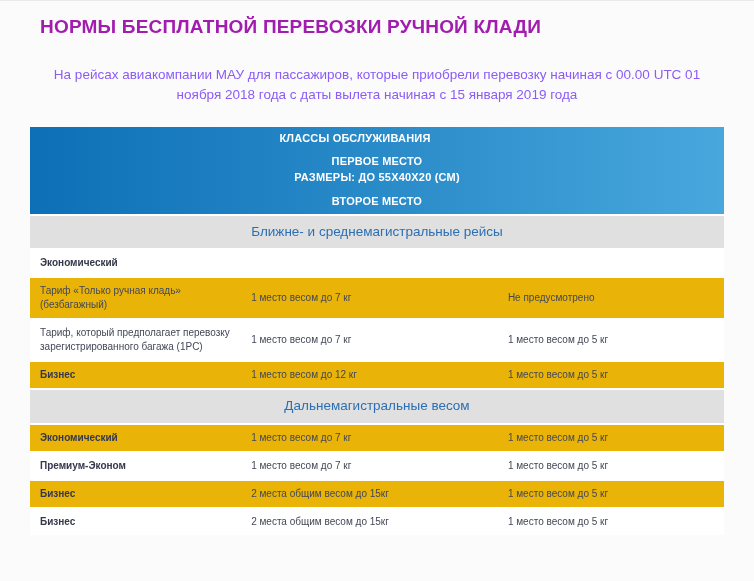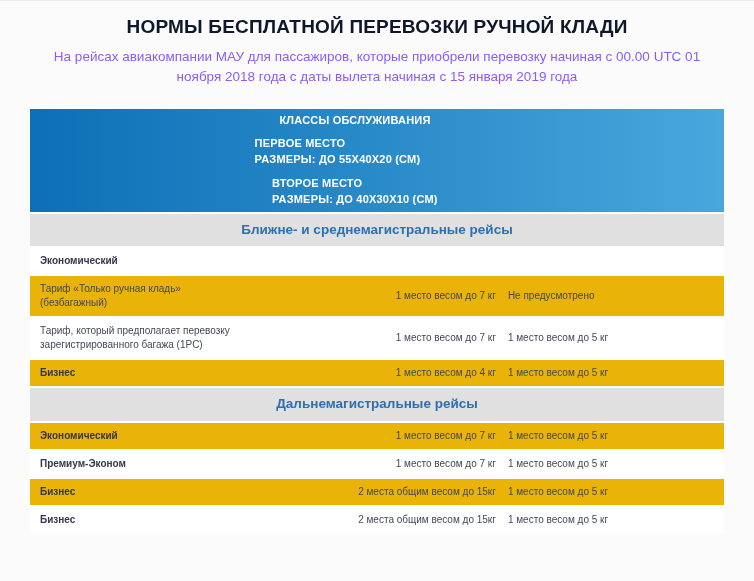--- a/index.html
+++ b/index.html
@@ -6,66 +6,65 @@
   body {
     width: 754px; height: 581px; overflow: hidden;
     background: #fbfbfb;
     font-family: "Liberation Sans", "DejaVu Sans", sans-serif;
     border-top: 1px solid #e9e9e9;
     box-sizing: border-box;
   }
   .page { width: 754px; }
 
   .page-title {
-    margin: 15px 40px 9px;
+    margin: 15px 40px 27px;
     font-size: 19px; font-weight: 700;
-    text-align: center; letter-spacing: 0.2px;
-    color: #0f172a;
+    text-align: left; letter-spacing: 0.2px;
+    color: #a21caf;
   }
   .page-subtitle {
     margin: 0 auto 21px;
     max-width: 676px;
     font-size: 13.5px; line-height: 1.5;
     text-align: center;
     color: #8b5cf6;
   }
 
   .hl-table { margin: 0 30px; width: 694px; }
 
   .thead {
     display: flex; align-items: center;
     min-height: 41px;
     background: linear-gradient(90deg, #0d70b7 0%, #2f90cc 60%, #48a7dd 100%);
     color: #ffffff; font-weight: 700; font-size: 11px;
     letter-spacing: 0.2px; line-height: 1.45; flex-direction: column;
   }
   .col1 { width: 31%; box-sizing: border-box; padding: 4px 6px 4px 10px; text-align: left; }
-  .col2 { width: 37%; box-sizing: border-box; padding: 4px 6px; }
-  .col3 { width: 32%; box-sizing: border-box; padding: 4px 6px; text-align: left; }
+  .col2 { width: 37%; box-sizing: border-box; padding: 4px 6px; text-align: center; }
+  .col3 { width: 32%; box-sizing: border-box; padding: 4px 6px; text-align: center; }
 
   .section-row {
     border-top: 2px solid #ffffff;
     background: #e0e0e0;
     color: #2b6fb4;
     font-size: 13.5px; line-height: 1.2;
     text-align: center;
     padding: 8px 10px;
-    font-weight: bold;
   }
   .data-row {
     display: flex; align-items: center;
     border-top: 2px solid #ffffff;
     font-size: 10px; line-height: 1.4;
     color: #424856;
   }
   .data-row.light { background: #eab308; }
   .data-row.white { background: #ffffff; }
   .data-row .cell { box-sizing: border-box; padding: 6px 6px; }
   .data-row .cell.c1 { width: 31%; padding-left: 10px; text-align: left; }
-  .data-row .cell.c2 { width: 37%; text-align: right; }
+  .data-row .cell.c2 { width: 37%; text-align: left; }
   .data-row .cell.c3 { width: 32%; }
   .data-row .cell.bold { font-weight: 700; color: #34384a; }
 </style>
 </head>
 <body>
 
 <div class="page">
 
   <h1 class="page-title">НОРМЫ БЕСПЛАТНОЙ ПЕРЕВОЗКИ РУЧНОЙ КЛАДИ</h1>
 
@@ -74,21 +73,20 @@
   <div class="hl-table">
 
     <div class="thead">
       <div class="col1">КЛАССЫ ОБСЛУЖИВАНИЯ</div>
       <div class="col2">
         <div>ПЕРВОЕ МЕСТО</div>
         <div>РАЗМЕРЫ: ДО 55X40X20 (СМ)</div>
       </div>
       <div class="col3">
         <div>ВТОРОЕ МЕСТО</div>
-        <div>РАЗМЕРЫ: ДО 40X30X10 (СМ)</div>
       </div>
     </div>
 
     <div id="table-body">
         <div class="section-row">Ближне- и среднемагистральные рейсы</div>
         <div class="data-row white">
           <div class="cell c1 bold">Экономический</div>
           <div class="cell c2"></div>
           <div class="cell c3"></div>
         </div>
@@ -97,24 +95,24 @@
           <div class="cell c2">1 место весом до 7 кг</div>
           <div class="cell c3">Не предусмотрено</div>
         </div>
         <div class="data-row white">
           <div class="cell c1">Тариф, который предполагает перевозку зарегистрированного багажа (1PC)</div>
           <div class="cell c2">1 место весом до 7 кг</div>
           <div class="cell c3">1 место весом до 5 кг</div>
         </div>
         <div class="data-row light">
           <div class="cell c1 bold">Бизнес</div>
-          <div class="cell c2">1 место весом до 4 кг</div>
+          <div class="cell c2">1 место весом до 12 кг</div>
           <div class="cell c3">1 место весом до 5 кг</div>
         </div>
-        <div class="section-row">Дальнемагистральные рейсы</div>
+        <div class="section-row">Дальнемагистральные весом</div>
         <div class="data-row light">
           <div class="cell c1 bold">Экономический</div>
           <div class="cell c2">1 место весом до 7 кг</div>
           <div class="cell c3">1 место весом до 5 кг</div>
         </div>
         <div class="data-row white">
           <div class="cell c1 bold">Премиум-Эконом</div>
           <div class="cell c2">1 место весом до 7 кг</div>
           <div class="cell c3">1 место весом до 5 кг</div>
         </div>

